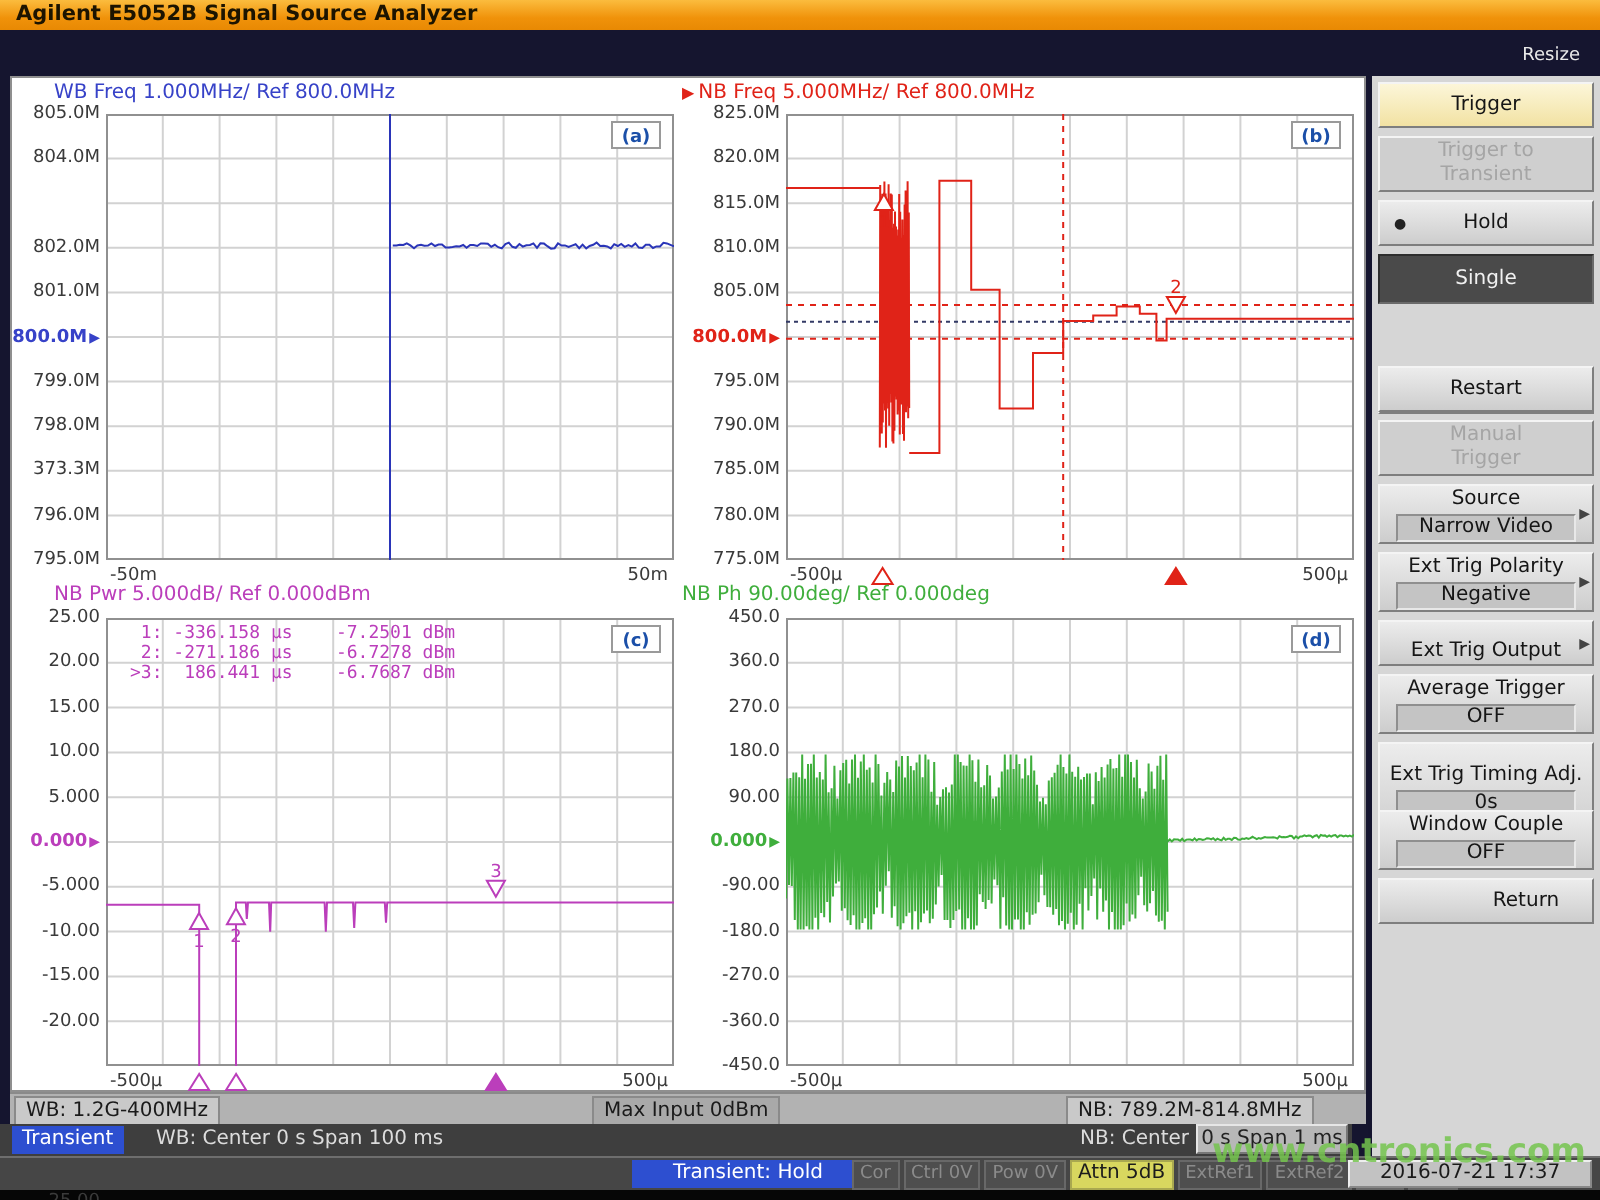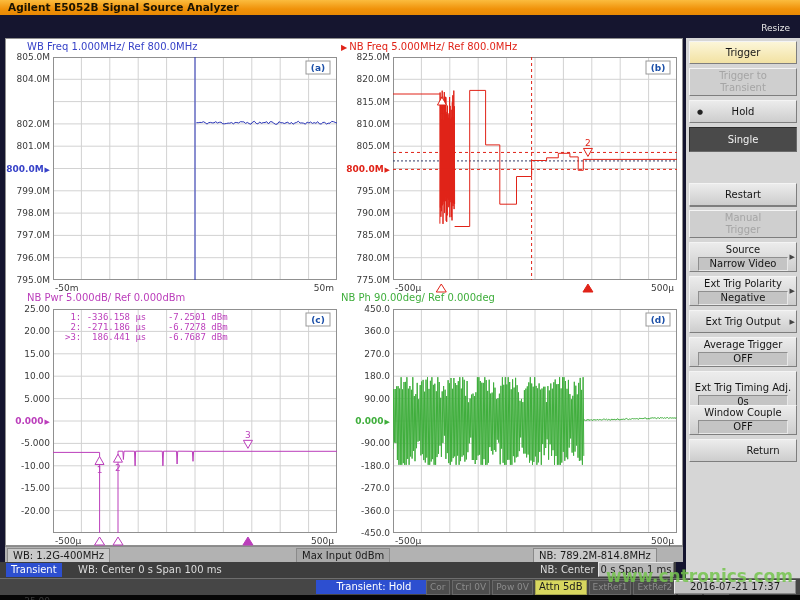--- a/index.html
+++ b/index.html
@@ -126,21 +126,21 @@
       <div class="sb-btn" style="top: 204px; height: 30px;">
         <div class="sb-label">Source</div>
         <div class="sb-val">Narrow Video</div>
         <span class="sb-arrow">▶</span>
       </div>
       <div class="sb-btn" style="top: 238px; height: 30px;">
         <div class="sb-label">Ext Trig Polarity</div>
         <div class="sb-val">Negative</div>
         <span class="sb-arrow">▶</span>
       </div>
-      <div class="sb-btn" style="top: 272px; height: 23px;">
+      <div class="sb-btn" style="top: 272px; height: 23px; justify-content: flex-end;">
         <div class="sb-label">Ext Trig Output</div>
         <span class="sb-arrow">▶</span>
       </div>
       <div class="sb-btn" style="top: 299px; height: 30px;">
         <div class="sb-label">Average Trigger</div>
         <div class="sb-val">OFF</div>
       </div>
       <div class="sb-btn" style="top: 333px; height: 48px;">
         <div class="sb-label">Ext Trig Timing Adj.</div>
         <div class="sb-val">0s</div>
@@ -157,21 +157,21 @@
   <div id="watermark">www.cntronics.com</div>
 <div class="panel-title" style="left: 27px; top: 41px; color: rgb(55, 66, 200); position: absolute;"><span>WB Freq 1.000MHz/ Ref 800.0MHz</span></div>
     <div class="ytick" style="left: 6px; top: 52px;">805.0M</div>
     <div class="ytick" style="left: 6px; top: 74.3px;">804.0M</div>
     <div class="ytick" style="left: 6px; top: 96.6px; padding-left: 40px;">803.0M</div>
     <div class="ytick" style="left: 6px; top: 118.9px;">802.0M</div>
     <div class="ytick" style="left: 6px; top: 141.2px;">801.0M</div>
     <div class="ytick ref" style="left: 6px; top: 163.5px; color: rgb(55, 66, 200);">800.0M<span class="r-arrow">▶</span></div>
     <div class="ytick" style="left: 6px; top: 185.8px;">799.0M</div>
     <div class="ytick" style="left: 6px; top: 208.1px;">798.0M</div>
-    <div class="ytick" style="left: 6px; top: 230.4px;">797.0M</div>
+    <div class="ytick" style="left: 6px; top: 230.4px;">373.3M</div>
     <div class="ytick" style="left: 6px; top: 252.7px;">796.0M</div>
     <div class="ytick" style="left: 6px; top: 275px;">795.0M</div>
     <div class="xtick" style="left: 55px; top: 283px;">-50m</div>
     <div class="xtick" style="left: 53px; top: 283px; width: 281px; text-align: right;">50m</div>
     <svg width="284" height="237" style="position:absolute;left:53px;top:57px;overflow:visible;">
       <clipPath id="clip-a">
         <rect x="0" y="0" width="284" height="223"></rect>
       </clipPath>
       <rect x="0" y="0" width="284" height="223" fill="#ffffff" stroke="none"></rect>
       <line x1="28.4" y1="0" x2="28.4" y2="223" stroke="#d2d2d2" stroke-width="1"></line>

